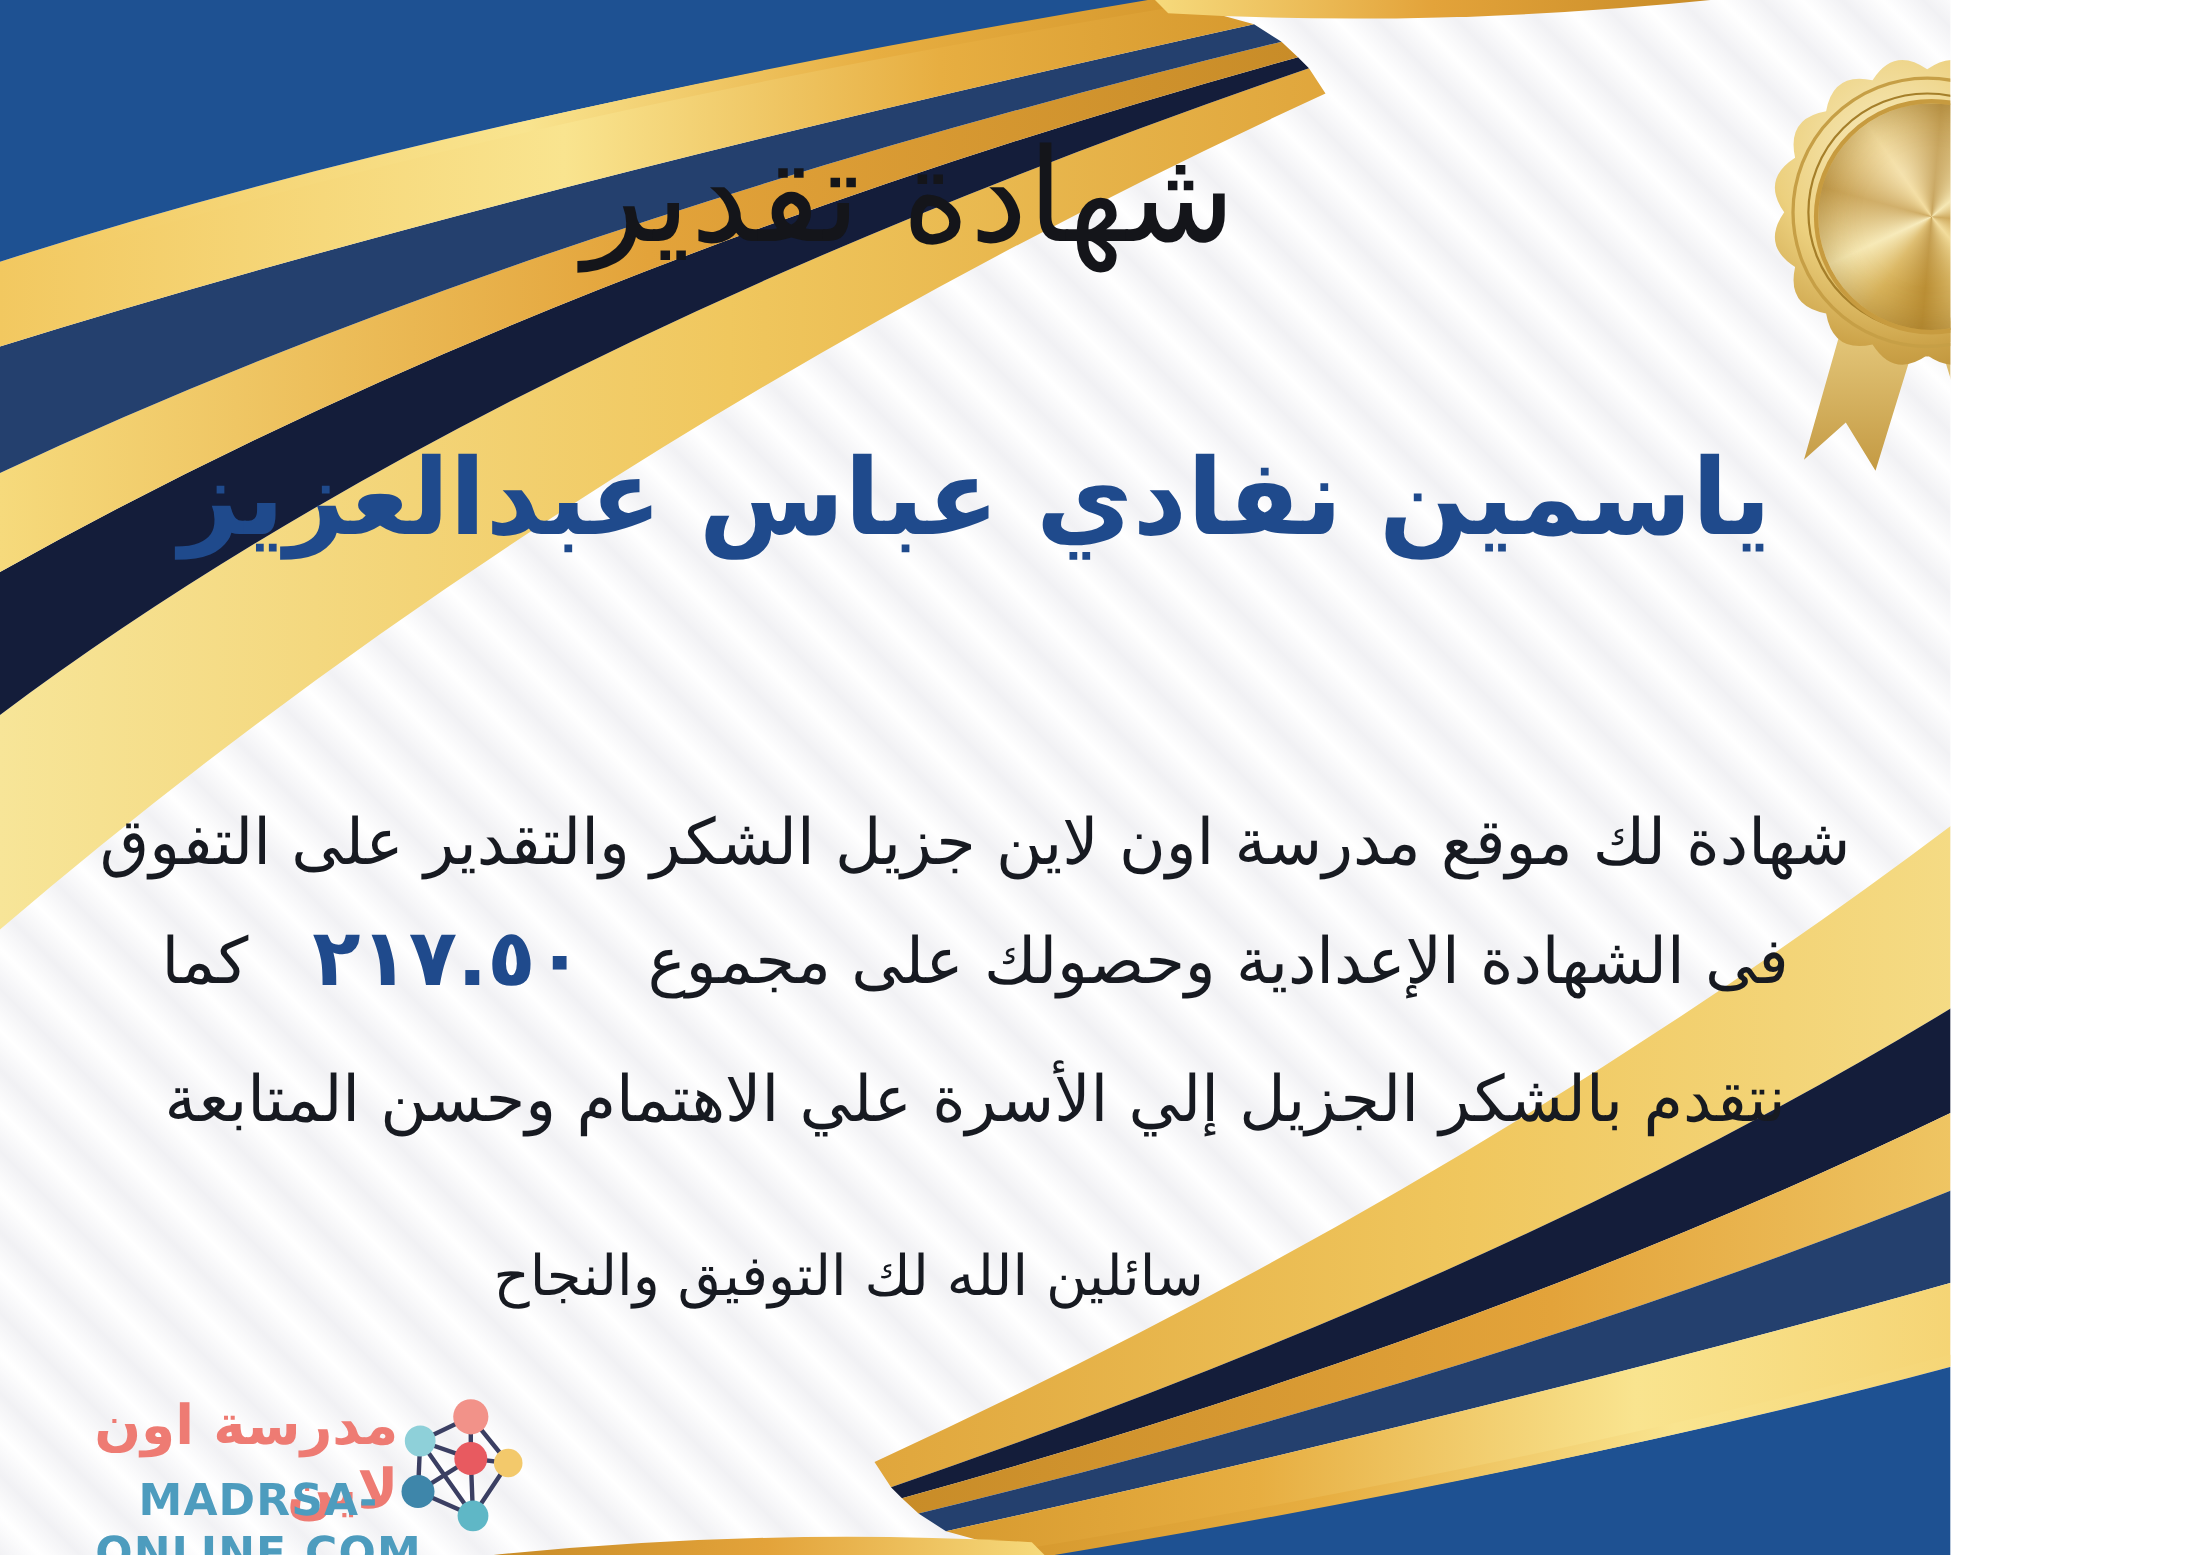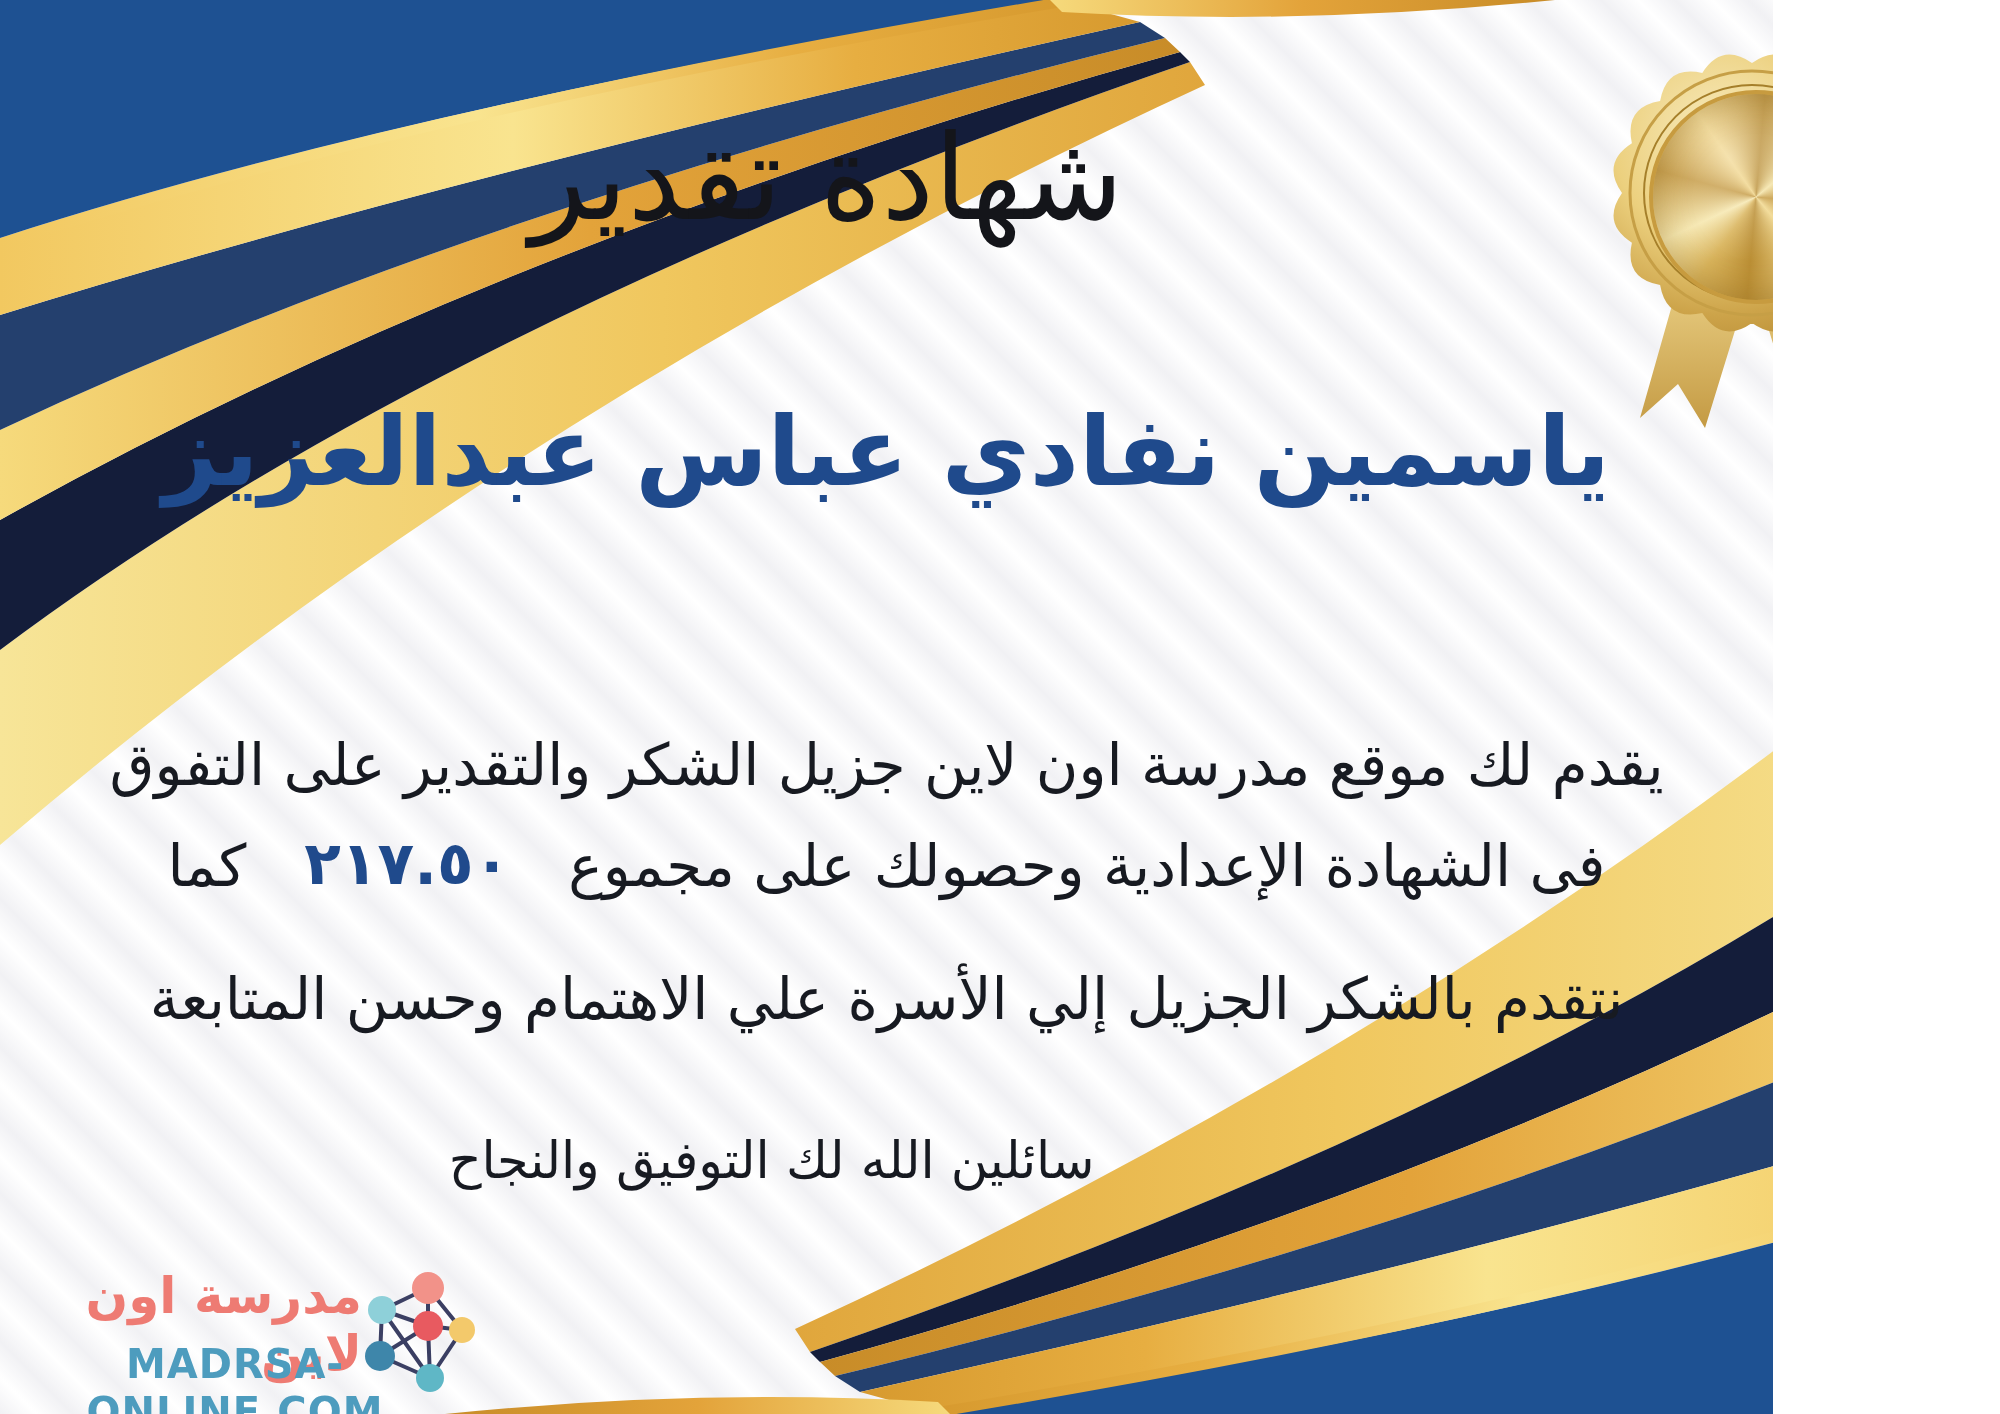--- a/index.html
+++ b/index.html
@@ -22,21 +22,21 @@
     font-size:96px;font-weight:bold;color:#1f4a8c;line-height:1.3;
   }
   .body-line{
     position:absolute;left:40px;right:40px;text-align:center;
     font-size:58px;color:#171a21;white-space:nowrap;line-height:1.3;
   }
   .line1{top:728px;}
   .line2{top:828px;display:flex;justify-content:center;align-items:center;gap:58px;}
   .line2 .part{white-space:nowrap;text-align:center;}
   .score{
-    font-size:60px;font-weight:bold;color:#1f4a8c;letter-spacing:4px;
+    font-size:72px;font-weight:bold;color:#1f4a8c;letter-spacing:4px;
     position:relative;top:-4px;
   }
   .line3{top:962px;}
   .closing{
     position:absolute;top:1128px;left:0;right:230px;text-align:center;
     font-size:51px;color:#171a21;white-space:nowrap;line-height:1.3;
   }
 
   
   .medal-core{
@@ -139,21 +139,21 @@
       </g>
     </g>
   </svg>
 
   <div class="medal-core"></div>
 
   <div class="cert-title" dir="rtl">شهادة تقدير</div>
 
   <div class="cert-name" dir="rtl">ياسمين نفادي عباس عبدالعزيز</div>
 
-  <div class="body-line line1" dir="rtl">يقدم لك موقع مدرسة اون لاين جزيل الشكر والتقدير على التفوق</div>
+  <div class="body-line line1" dir="rtl">شهادة لك موقع مدرسة اون لاين جزيل الشكر والتقدير على التفوق</div>
 
   <div class="body-line line2" dir="rtl">
     <span class="part">فى الشهادة الإعدادية وحصولك على مجموع</span>
     <span class="score" dir="rtl">٢١٧.٥٠</span>
     <span class="part">كما</span>
   </div>
 
   <div class="body-line line3" dir="rtl">نتقدم بالشكر الجزيل إلي الأسرة علي الاهتمام وحسن المتابعة</div>
 
   <div class="closing" dir="rtl">سائلين الله لك التوفيق والنجاح</div>

